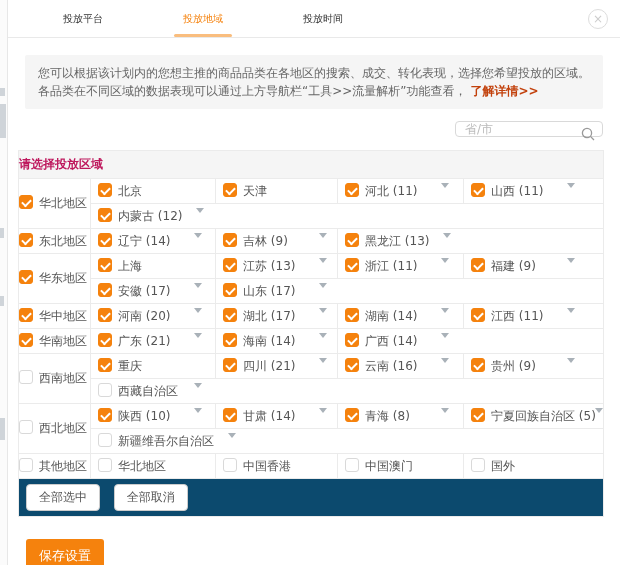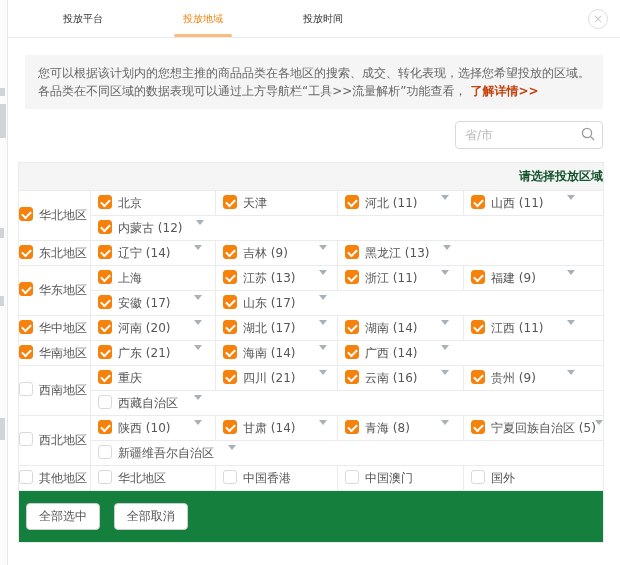--- a/index.html
+++ b/index.html
@@ -48,41 +48,41 @@
   .notice {
     margin:17px 17px 0 17px; background:#f5f5f5; border-radius:2px;
     padding:9px 13px; line-height:18px; color:#666; font-size:12px;
   }
   .notice .more { font-weight:bold; color:#c2410c; text-decoration:none; cursor:pointer; }
 
   
   .search-row { display:flex; justify-content:flex-end; margin:12px 17px 0 17px; }
   .search-box { position:relative; width:148px; }
   .search-box input {
-    width:148px; height:28px; border:1px solid #d9d9d9; border-radius:4px;
+    width:148px; height:16px; border:1px solid #d9d9d9; border-radius:4px;
     padding:0 26px 0 9px; font-size:12px; color:#333; outline:none;
     font-family:inherit;
   }
   .search-box input::placeholder { color:#bbb; }
   .search-icon { position:absolute; right:7px; top:5px; width:16px; height:16px; cursor:pointer; }
 
   
   table.region-table {
     border-collapse:collapse; table-layout:fixed;
     margin:13px 17px 0 10px; width:585px;
   }
   .region-table col.c-region { width:72px; }
   .region-table col.c1 { width:125px; }
   .region-table col.c2 { width:122px; }
   .region-table col.c3 { width:126px; }
   .region-table col.c4 { width:140px; }
   .region-table th, .region-table td { border:1px solid #ebebeb; }
   .region-table th {
-    background:#f5f5f5; height:28px; font-size:12px; color:#14532d;
-    font-weight:bold; text-align:right;
+    background:#f5f5f5; height:28px; font-size:12px; color:#be185d;
+    font-weight:bold; text-align:left;
   }
   .region-table td { height:25px; vertical-align:middle; }
   td.region-cell { }
   td.prov-cell { padding-left:7px; }
   td.region-cell, td.prov-cell { white-space:nowrap; }
   .cellflex { display:flex; align-items:flex-start; }
   .cb {
     width:14px; height:14px; border:1px solid #d9d9d9; border-radius:3px;
     background:#fff; display:inline-block; position:relative; flex:none;
     cursor:pointer; margin-right:6px;
@@ -93,21 +93,21 @@
     border-left:2px solid #fff; border-bottom:2px solid #fff;
     transform:rotate(-45deg);
   }
   .lbl { color:#555; }
   .prov-cell .lbl { min-width:62px; }
   .arrow {
     width:0; height:0; margin-left:14px; cursor:pointer;
     border-left:4px solid transparent; border-right:4px solid transparent;
     border-top:5px solid #a9b1b8; flex:none;
   }
-  tfoot td { background:#15803d; padding:12px 7px; }
+  tfoot td { background:#0c4a6e; padding:5px 7px; }
   .mini-btn {
     display:inline-block; background:#fff; border:1px solid #ccc; border-radius:4px;
     padding:4px 12px; font-size:12px; color:#555; margin-right:10px;
     cursor:pointer; font-family:inherit;
   }
 
   
   .save-btn {
     margin:22px 0 0 18px; display:inline-block; background:#f5820d; color:#fff;
     border:none; border-radius:3px; padding:8px 13px; font-size:13px;

